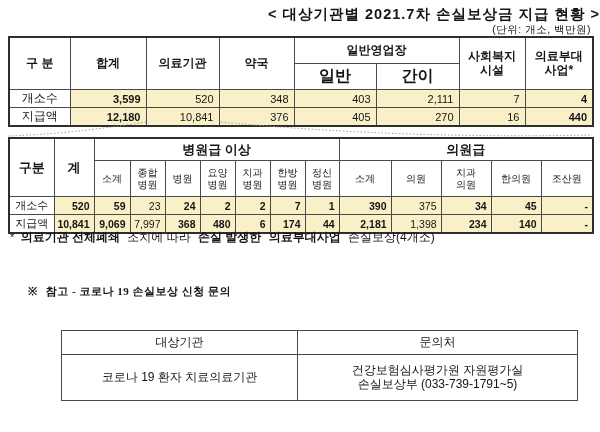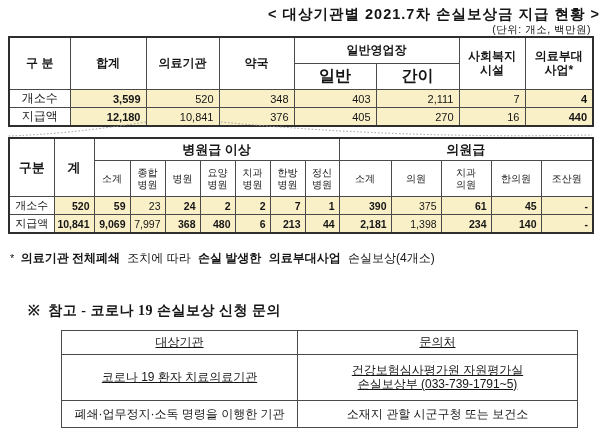--- a/index.html
+++ b/index.html
@@ -32,35 +32,35 @@
   
   .t2{left:8px;top:137px;width:584px;}
   .t2 .h1 th{height:21px;font-size:13px;}
   .t2 .h2 th{height:35px;font-size:10px;font-weight:normal;}
   .t2 .dashL{border-left:1px dashed #8a8a8a;font-weight:bold;}
   .t2 .data th{height:17px;font-size:11px;font-weight:normal;background:#fff;}
   .t2 .data td{height:17px;font-size:10.5px;text-align:right;padding-right:4px;background:var(--yellow,#faf0c8);}
   .t2 .r2 td,.t2 .r2 th{border-top:1px dashed #9a9a9a;}
 
   
-  .footnote{position:absolute;top:250px;left:10px;font-size:12px;}
+  .footnote{position:absolute;top:229px;left:10px;font-size:12px;}
   .footnote .seg{margin-right:4px;}
   .footnote .b{font-weight:bold;}
   .fn-marker{font-size:11px;margin-right:3px;}
 
   
-  .ref-heading{position:absolute;top:300px;left:28px;font-size:14px;font-weight:bold;
+  .ref-heading{position:absolute;top:283px;left:28px;font-size:11px;font-weight:bold;
                font-family:"Liberation Serif","DejaVu Serif",serif;letter-spacing:0.5px;}
   .ref-heading .mk{margin-right:8px;}
 
   
   .t3{left:61px;top:330px;width:516px;border-width:1.5px;}
-  .t3 th{height:23px;font-size:12px;font-weight:normal;text-decoration:underline;}
+  .t3 th{height:23px;font-size:12px;font-weight:normal;}
   .t3 td{text-align:center;font-size:12px;background:#fff;}
-  .t3 .rowA td{height:45px;text-decoration:underline;}
+  .t3 .rowA td{height:45px;}
   .t3 .rowB td{height:26px;}
 </style>
 </head>
 <body>
 
 <div class="page">
 
   <div class="title">&lt; 대상기관별 2021.7차 손실보상금 지급 현황 &gt;</div>
   <div class="unit-note">(단위: 개소, 백만원)</div>
 
@@ -168,33 +168,33 @@
         <td class="bold">520</td>
         <td class="bold">59</td>
         <td>23</td>
         <td class="dashL">24</td>
         <td class="dashL">2</td>
         <td class="dashL">2</td>
         <td class="dashL">7</td>
         <td class="dashL">1</td>
         <td class="bold">390</td>
         <td>375</td>
-        <td class="dashL">61</td>
+        <td class="dashL">34</td>
         <td class="dashL">45</td>
         <td class="dashL">-</td>
       </tr>
       <tr class="data r2">
         <th>지급액</th>
         <td class="bold">10,841</td>
         <td class="bold">9,069</td>
         <td>7,997</td>
         <td class="dashL">368</td>
         <td class="dashL">480</td>
         <td class="dashL">6</td>
-        <td class="dashL">213</td>
+        <td class="dashL">174</td>
         <td class="dashL">44</td>
         <td class="bold">2,181</td>
         <td>1,398</td>
         <td class="dashL">234</td>
         <td class="dashL">140</td>
         <td class="dashL">-</td>
       </tr>
     </tbody>
   </table>
 
@@ -219,20 +219,16 @@
     <tbody>
       <tr>
         <th>대상기관</th>
         <th>문의처</th>
       </tr>
       <tr class="rowA">
         <td>코로나 19 환자 치료의료기관</td>
         <td class="pre">건강보험심사평가원 자원평가실
 손실보상부 (033-739-1791~5)</td>
       </tr>
-      <tr class="rowB">
-        <td>폐쇄·업무정지·소독 명령을 이행한 기관</td>
-        <td>소재지 관할 시군구청 또는 보건소</td>
-      </tr>
     </tbody>
   </table>
 
 </div>
 
 </body></html>

